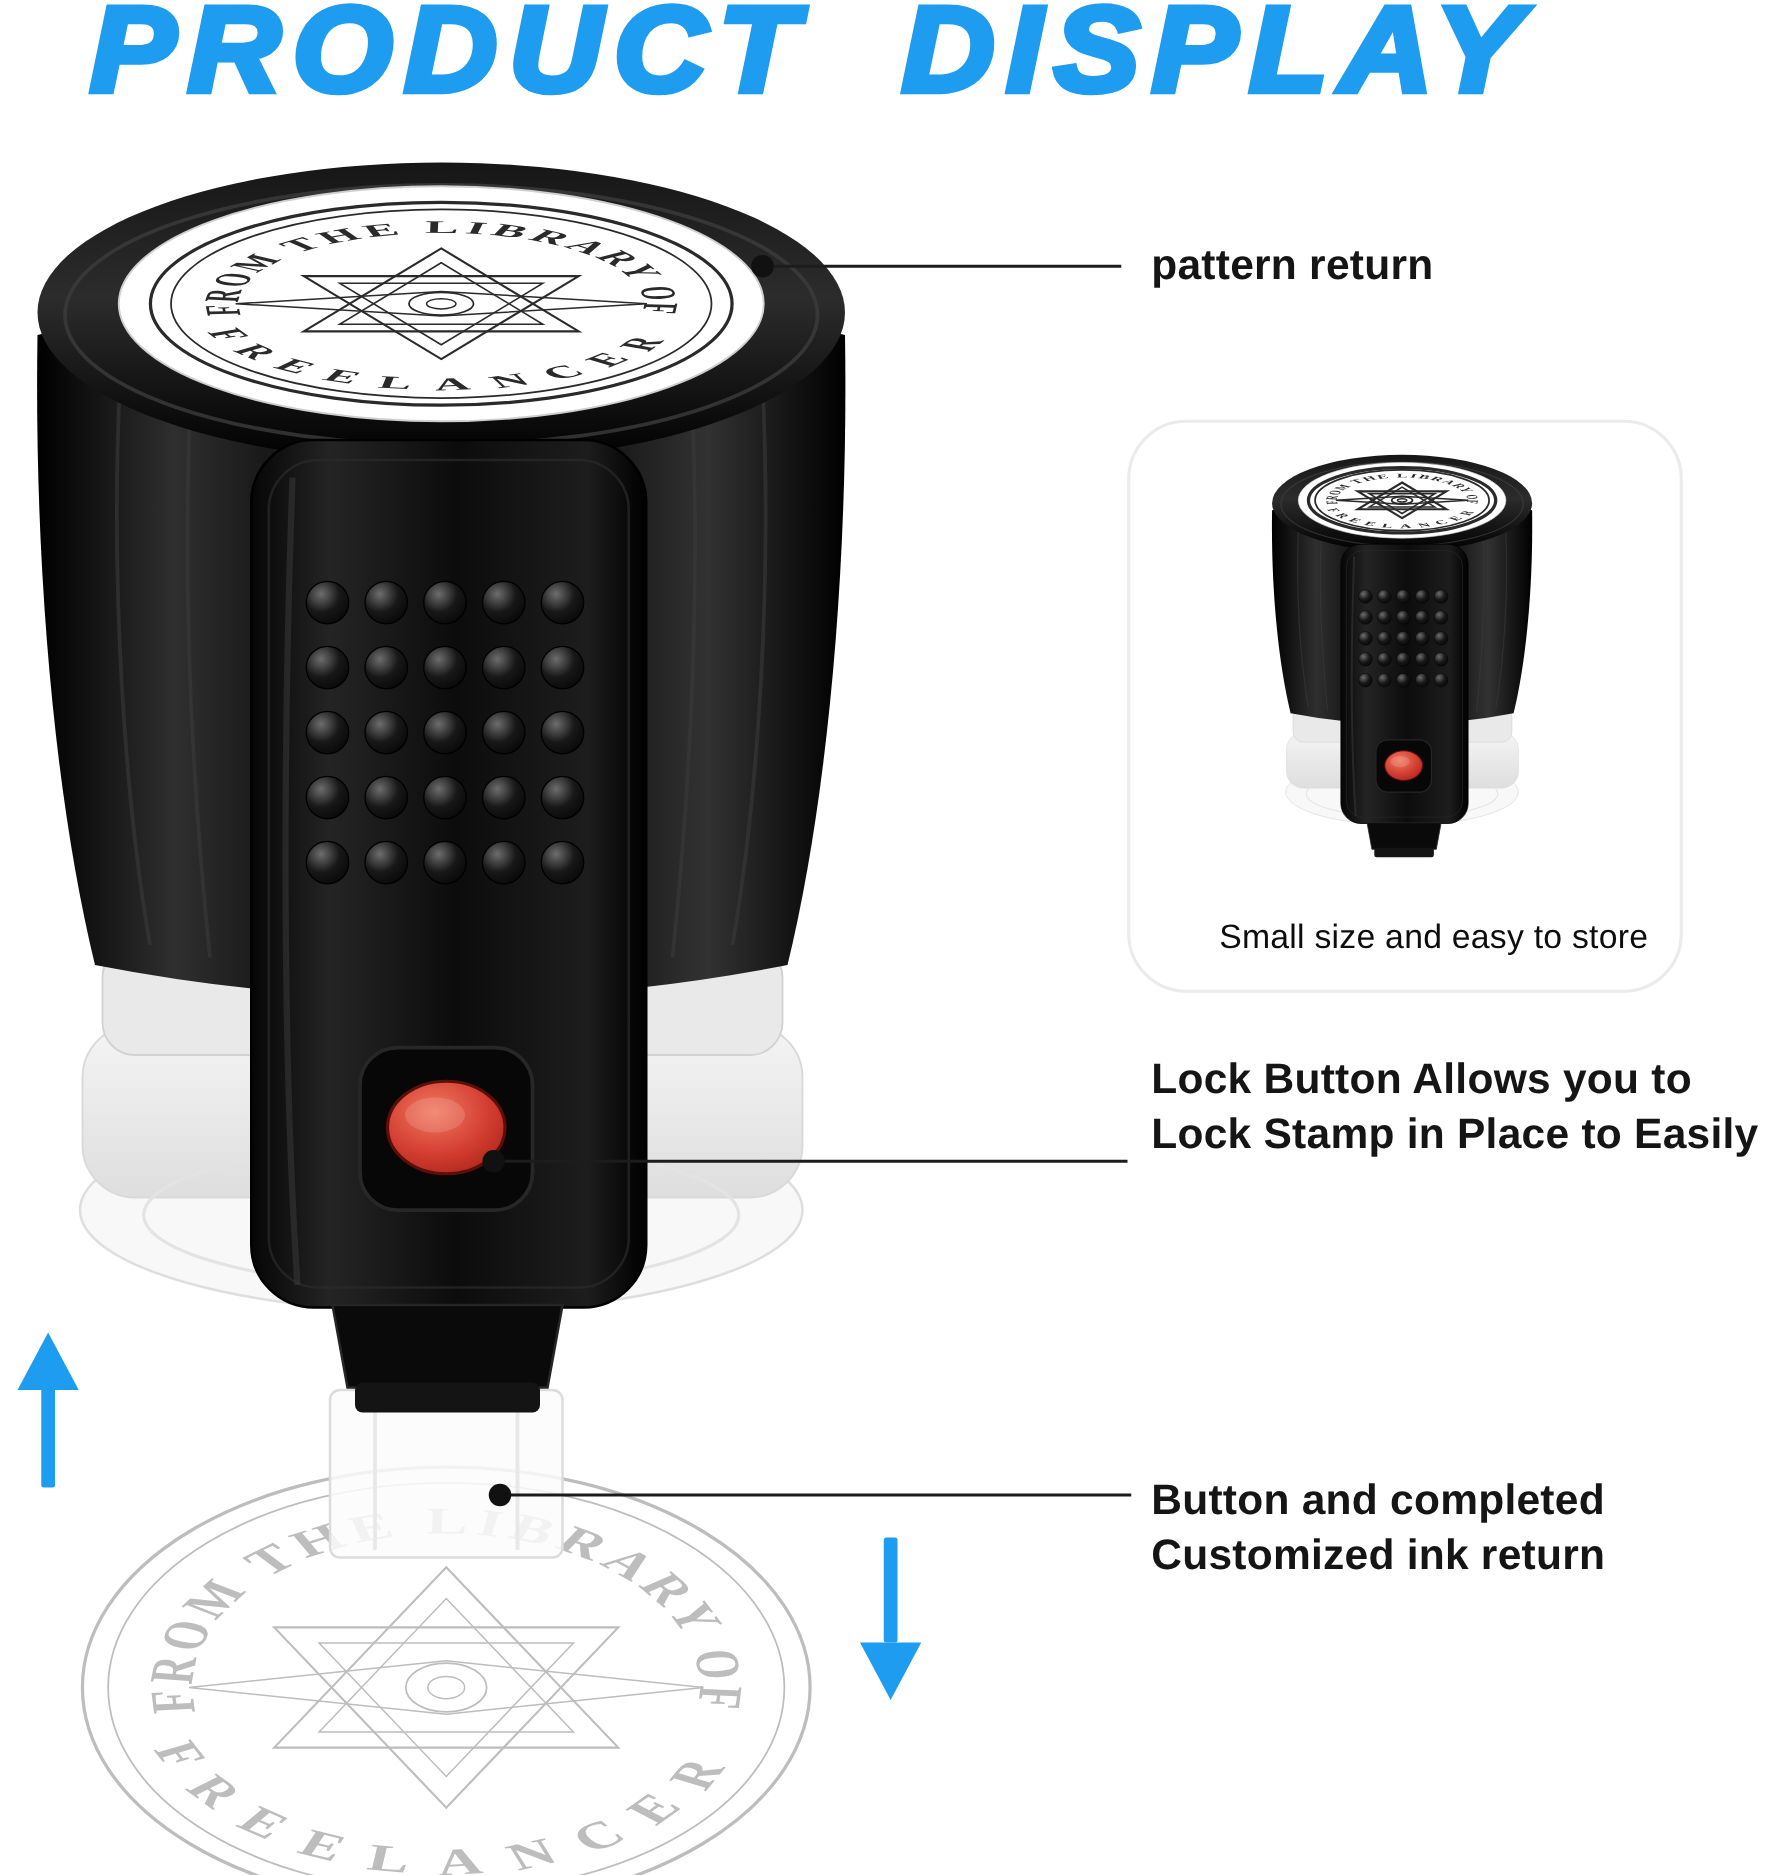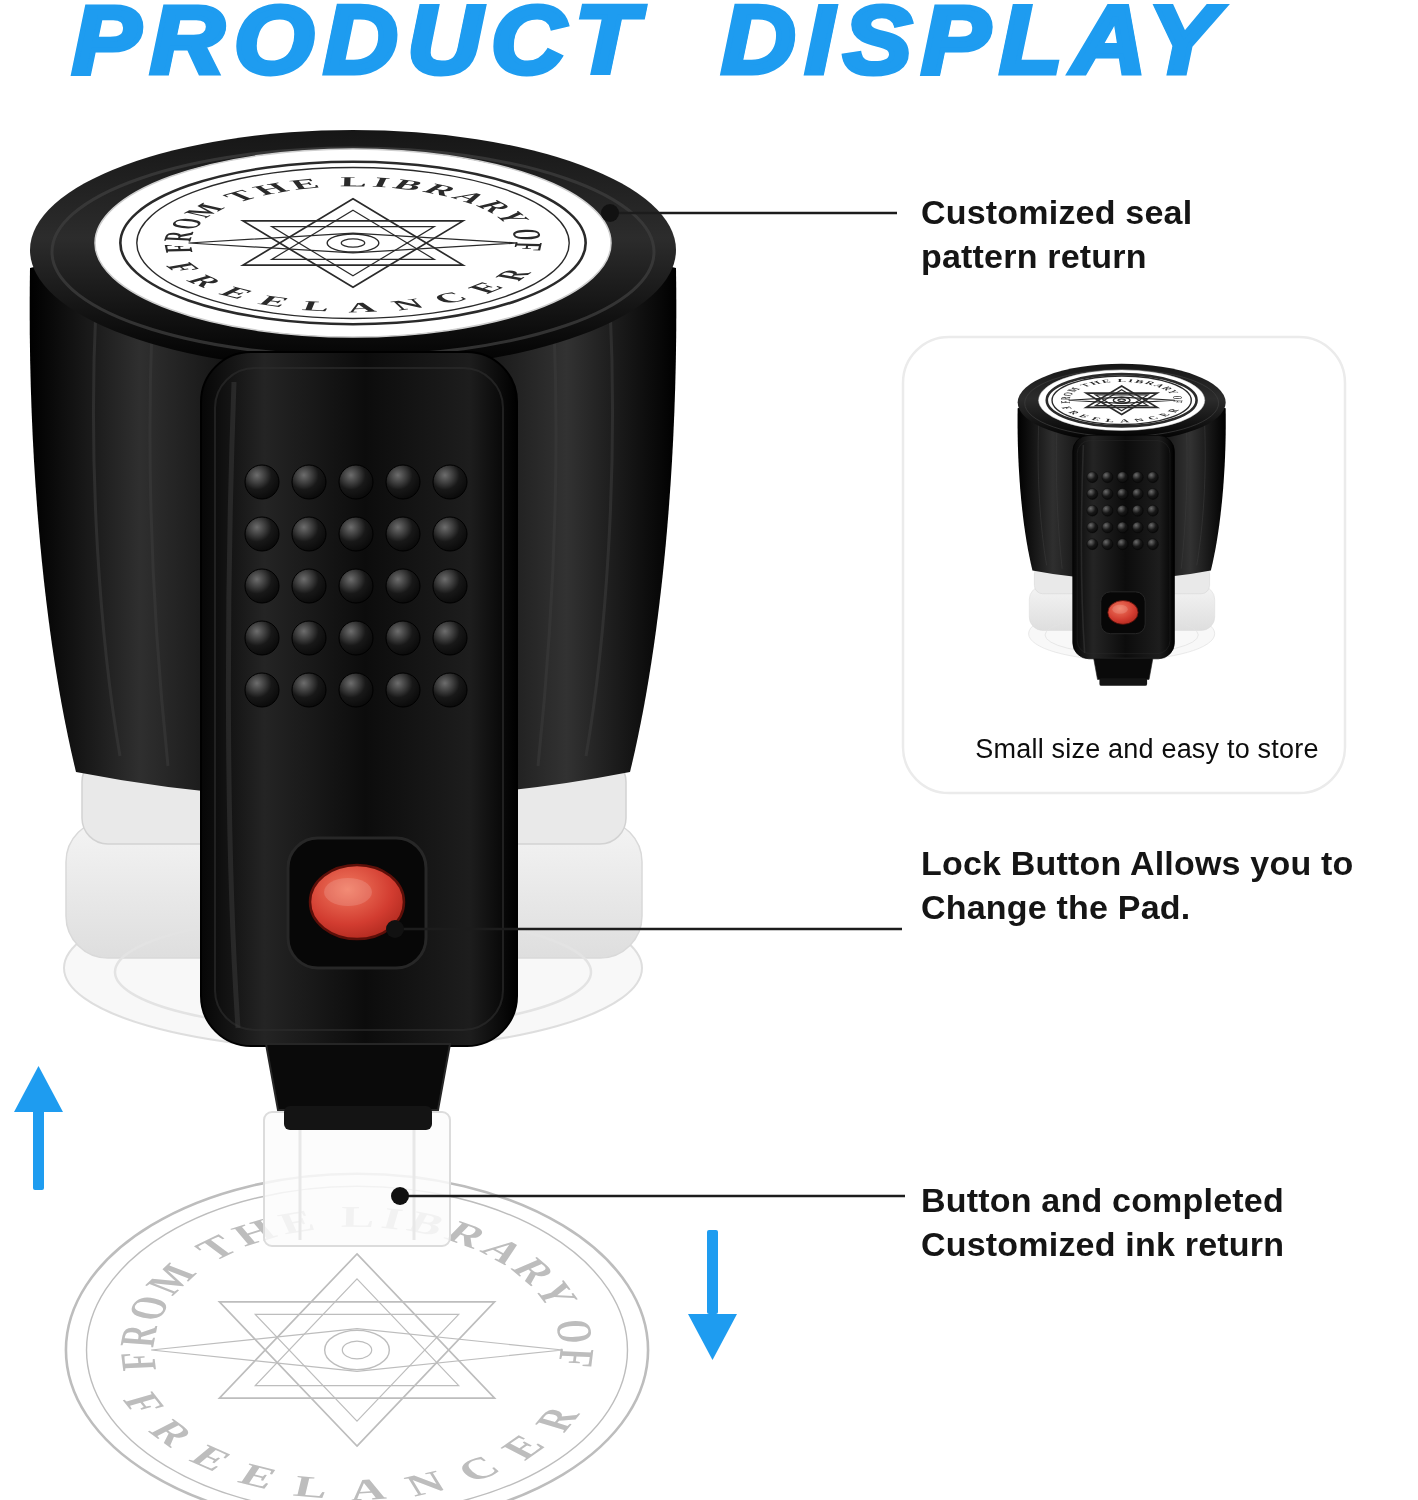--- a/index.html
+++ b/index.html
@@ -175,27 +175,26 @@
     <g fill="#111111" stroke="none">
       <circle cx="610" cy="213" r="9"></circle>
       <circle cx="395" cy="929" r="9"></circle>
       <circle cx="400" cy="1196" r="9"></circle>
     </g>
   </svg>
 
   <h1 class="title">PRODUCT DISPLAY</h1>
 
   <div class="callout callout-seal">
-    <div>Customized seal</div>
     <div>pattern return</div>
   </div>
 
   <div class="callout callout-lock">
     <div>Lock Button Allows you to</div>
-    <div>Change the Pad.</div>
+    <div>Lock Stamp in Place to Easily</div>
   </div>
 
   <div class="callout callout-ink">
     <div>Button and completed</div>
     <div>Customized ink return</div>
   </div>
 
   <div class="card-caption">Small size and easy to store</div>
 
 </div>

